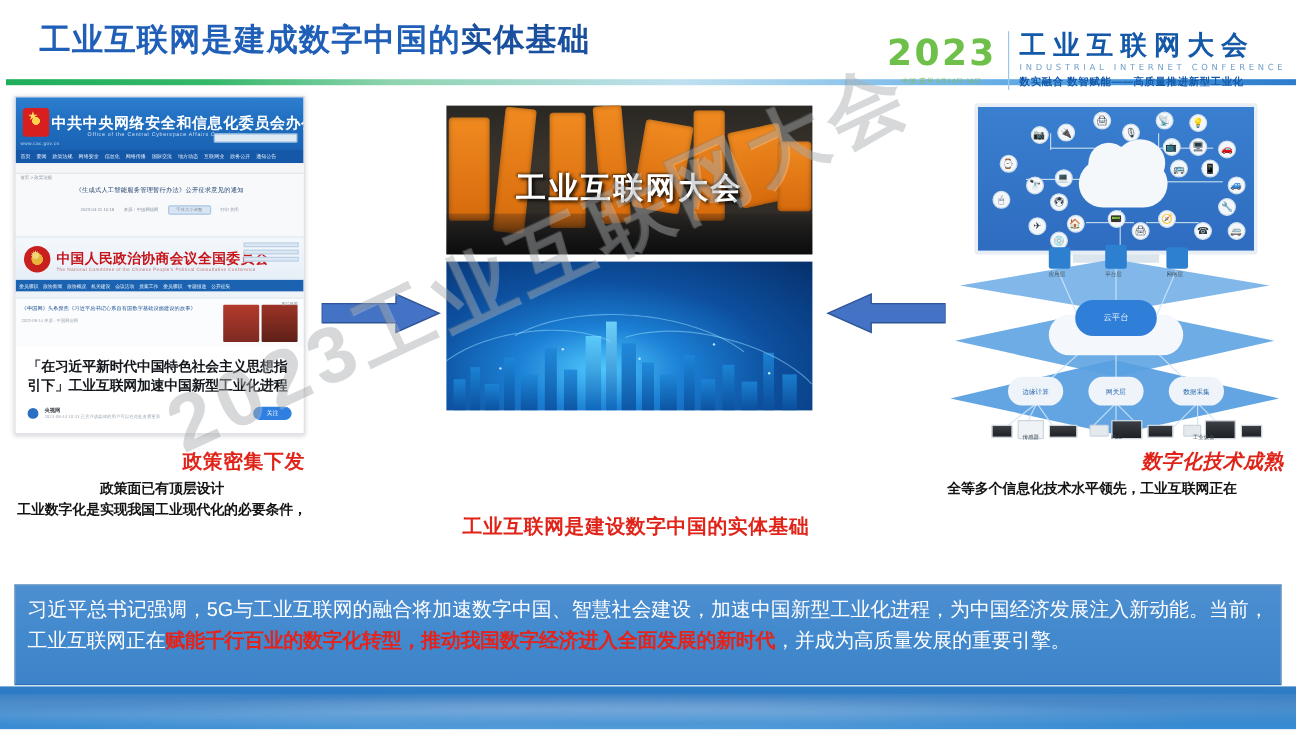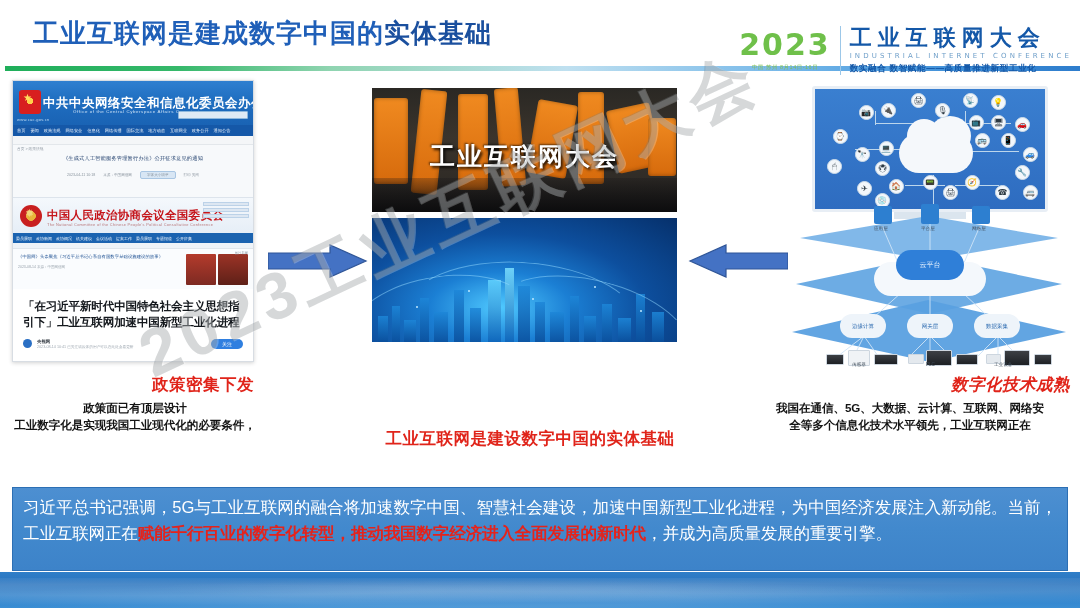--- a/index.html
+++ b/index.html
@@ -510,21 +510,20 @@
   <div class="cap-head" style="left:12px; top:374px; width:242px;">政策密集下发</div>
   <div class="cap-body" style="left:4px; top:400px; width:262px;">
     <div>政策面已有顶层设计</div>
     <div>工业数字化是实现我国工业现代化的必要条件，</div>
   </div>
 
   <div id="cap-center">工业互联网是建设数字中国的实体基础</div>
 
   <div class="cap-head" style="left:790px; top:374px; width:280px;font-style:italic;">数字化技术成熟</div>
   <div class="cap-body" style="left:742px; top:400px; width:336px;">
-    <div>我国在通信、5G、大数据、云计算、互联网、网络安</div>
     <div>全等多个信息化技术水平领先，工业互联网正在</div>
   </div>
 
   <div id="banner">
     <div id="banner-text"><span>习近平总书记强调，5G与工业互联网的融合将加速数字中国、智慧社会建设，加速中国新型工业化进程，为中国经济发展注入新动能。当前，工业互联网正在</span><span class="hl">赋能千行百业的数字化转型，推动我国数字经济进入全面发展的新时代</span><span>，并成为高质量发展的重要引擎。</span></div>
   </div>
 
   <div id="bottom-strip"></div>
 
 </div>

